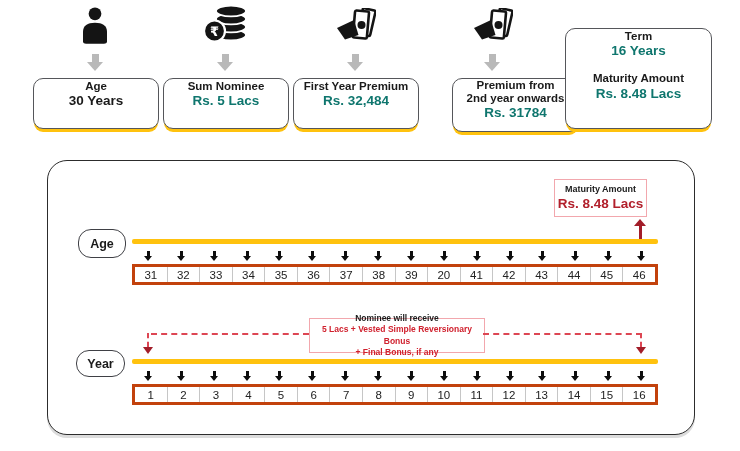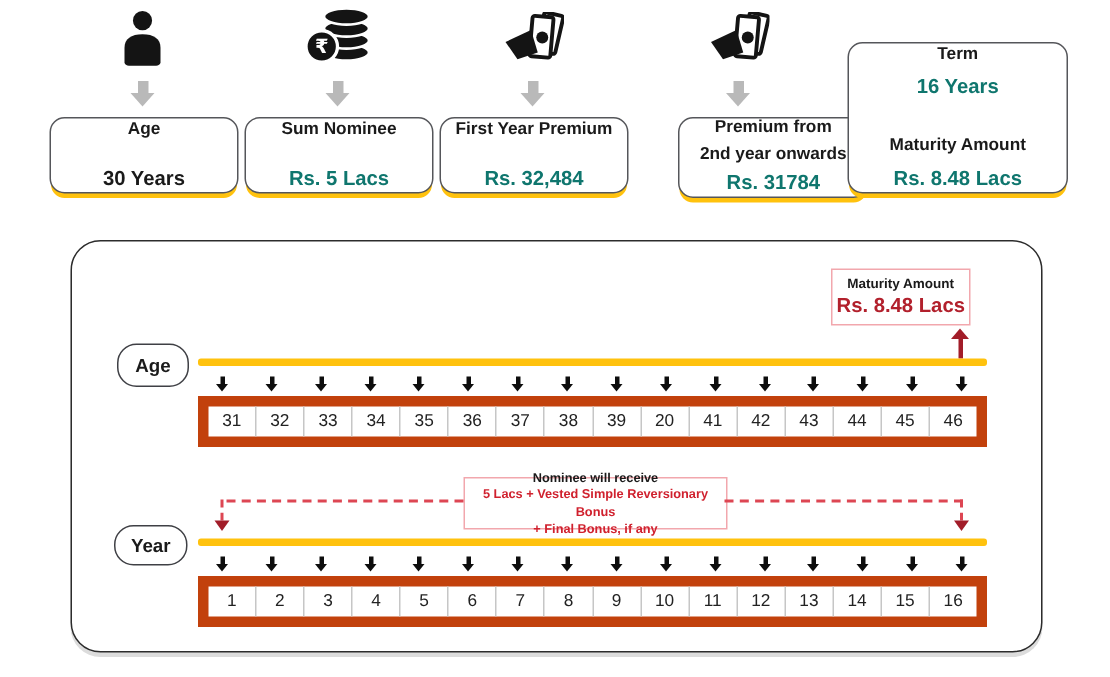--- a/index.html
+++ b/index.html
@@ -2,21 +2,21 @@
 <html><head>
 <meta charset="utf-8">
 <style>
   html,body{margin:0;padding:0;background:#fff;}
   .page{position:relative;width:740px;height:451px;background:#ffffff;
         font-family:"Liberation Sans",sans-serif;overflow:hidden;color:#1a1a1a;}
 
   
   .card{position:absolute;background:#fff;border:1.5px solid #55565a;border-radius:10px;
         box-shadow:0 4px 0 -1px #ffc20e;display:flex;flex-direction:column;
-        align-items:center;justify-content:space-between;text-align:center;line-height:1.25;}
+        align-items:center;justify-content:flex-start;text-align:center;line-height:1.25;}
   .card .lbl{font-size:11.5px;font-weight:bold;color:#1a1a1a;}
   .card .lbl.tight{line-height:1.15;}
   .card .val{font-size:13.5px;font-weight:bold;color:#0f766e;}
   .card .val.black{color:#1a1a1a;}
   .card .gap{height:11px;}
 
   
   .topicon{position:absolute;}
   svg text{font-family:"DejaVu Sans",sans-serif;}
 
@@ -50,21 +50,21 @@
         border:1.6px solid #2c2c2c;border-radius:20px;background:#fff;box-shadow:0 3px 0 #dcdcdc;}
 
   .pill{position:absolute;background:#fff;border:1.5px solid #3f4045;border-radius:13px;
         display:flex;align-items:center;justify-content:center;font-size:12.5px;font-weight:600;color:#1a1a1a;}
 
   .ybar{position:absolute;width:526px;height:5px;background:#ffc20e;border-radius:2px;}
 
   .row{position:absolute;display:flex;width:526px;box-sizing:border-box;}
   .arrow-row{height:10px;}
   .arrow-row .slot{flex:1;display:flex;justify-content:center;}
-  .cell-row{height:34px;border:7px solid #c2410c;background:#fff;}
+  .cell-row{height:21px;border:3px solid #c2410c;background:#fff;}
   .cell-row .cell{flex:1;display:flex;align-items:center;justify-content:center;
         font-size:11.5px;color:#222;border-left:1px solid #c6c6c6;}
   .cell-row .cell:first-child{border-left:none;}
 
   .callout{position:absolute;background:#fff;border:1.2px solid #f2a7ad;
         display:flex;flex-direction:column;align-items:center;justify-content:center;text-align:center;}
   .maturity-callout .c-lbl{font-size:9px;font-weight:bold;color:#1a1a1a;line-height:1.3;}
   .maturity-callout .c-val{font-size:13.5px;font-weight:bold;color:#b2202c;line-height:1.2;}
   .nominee-callout .n-line{font-size:8.5px;font-weight:bold;line-height:1.3;}
   .nominee-callout .n-black{color:#1a1a1a;}

